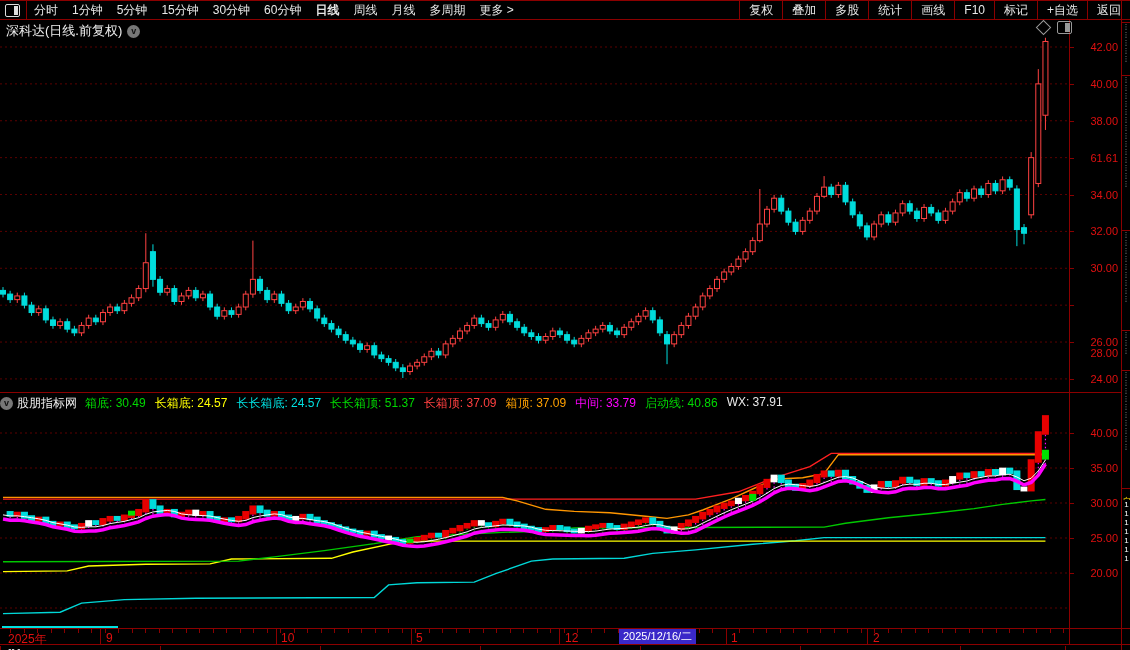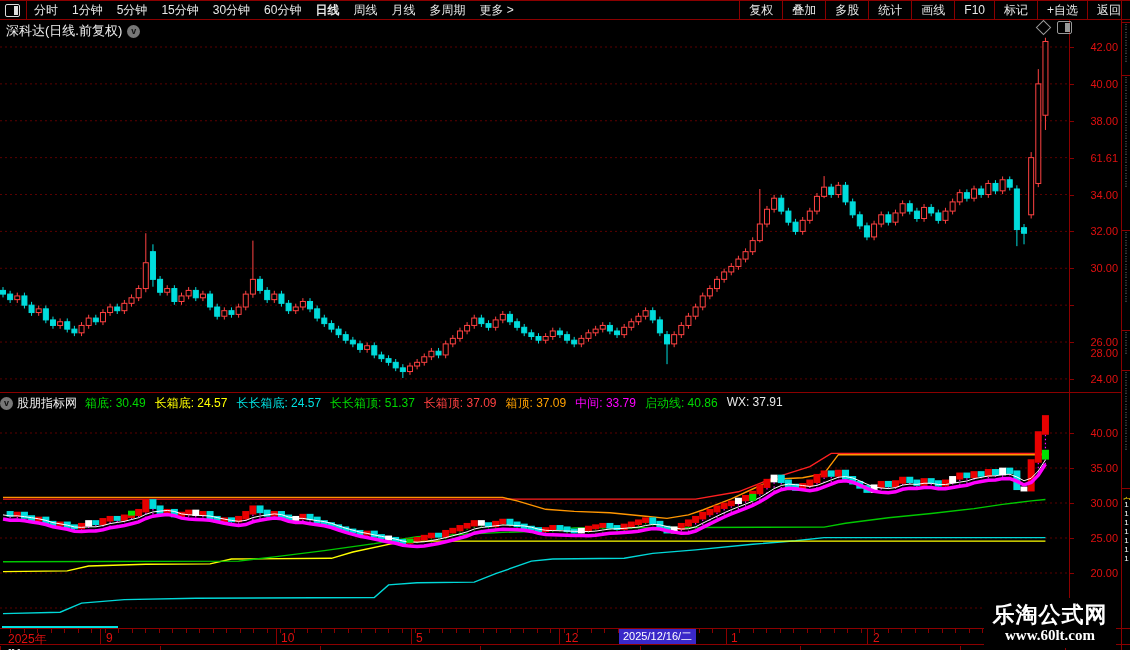--- a/index.html
+++ b/index.html
@@ -859,18 +859,14 @@
   <div id="rstrip">
       <div class="rs-sec" style="top: 22px; height: 53px;">⋮⋮⋮⋮⋮</div>
       <div class="rs-sec" style="top: 75px; height: 155px;">⋮⋮⋮⋮⋮⋮⋮⋮⋮⋮⋮⋮⋮⋮</div>
       <div class="rs-sec" style="top: 230px; height: 100px;">⋮⋮⋮⋮⋮⋮⋮⋮⋮</div>
       <div class="rs-sec" style="top: 330px; height: 40px;">⋮⋮⋮</div>
       <div class="rs-sec" style="top: 370px; height: 118px;">⋮⋮⋮⋮⋮⋮⋮⋮⋮⋮</div>
       <div class="rs-sec rs-self" style="top: 488px; height: 12px;">自</div>
       <div class="rs-sec rs-ones" style="top: 500px; height: 62px; border-top: none;">1111111</div>
     </div>
 
-  <div id="watermark">
-    <div id="wm1">乐淘公式网</div>
-    <div id="wm2">www.60lt.com</div>
-  </div>
 
 </div>
 
 </body></html>

